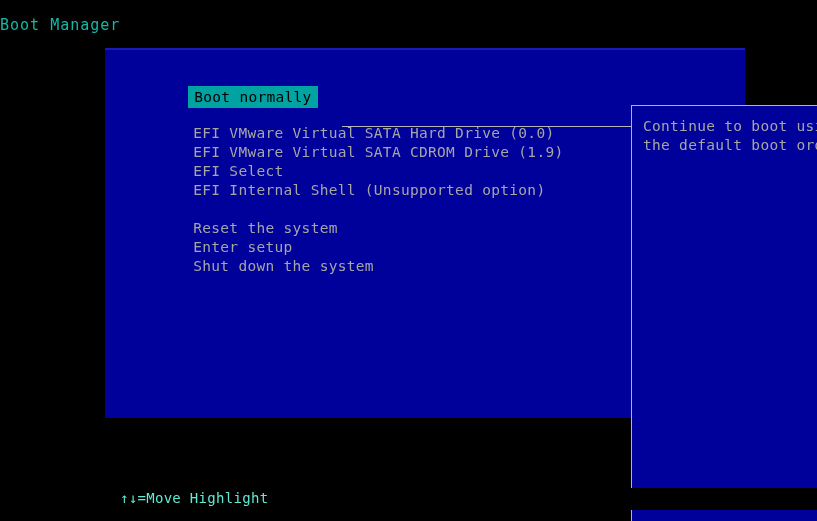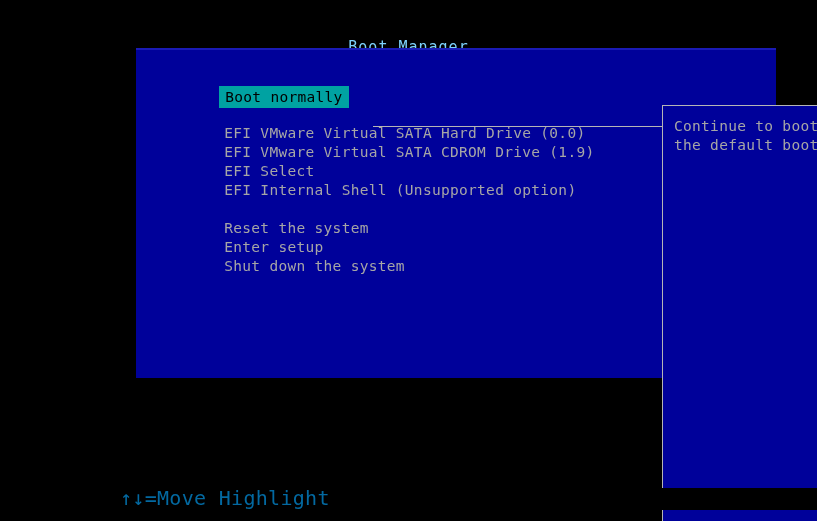--- a/index.html
+++ b/index.html
@@ -19,40 +19,39 @@
     position: relative;
     width: 817px;
     height: 521px;
     background: #000000;
   }
 
   
   .title-bar {
     position: absolute;
     left: 0;
-    top: 38px;
-    width: 817px;
-    text-align: center;
-    color: #7dd3fc;
+    top: 16px;
+    width: 817px;
+    text-align: left;
+    color: #14b8a6;
     font-size: 15px;
     letter-spacing: 1px;
     line-height: 18px;
     white-space: pre;
   }
 
   
   .window {
     position: absolute;
     left: 105px;
     top: 48px;
     width: 640px;
-    height: 330px;
+    height: 370px;
     background: #00019a;
     box-sizing: border-box;
-    margin-left: 31px;
   }
   .window-top-edge {
     position: absolute;
     left: 0;
     top: 0;
     width: 640px;
     height: 2px;
     background: #1a1ab5;
   }
 
@@ -123,22 +122,22 @@
   }
 
   
   .footer {
     position: absolute;
     left: 0;
     top: 488px;
     width: 817px;
     height: 22px;
     background: #000000;
-    color: #0369a1;
-    font-size: 20px;
+    color: #5eead4;
+    font-size: 14px;
     line-height: 20px;
     white-space: pre;
     letter-spacing: 0.3px;
   }
   .footer .hint-move {
     position: absolute;
     left: 120px;
     top: 0;
   }
   .footer .hint-select {

